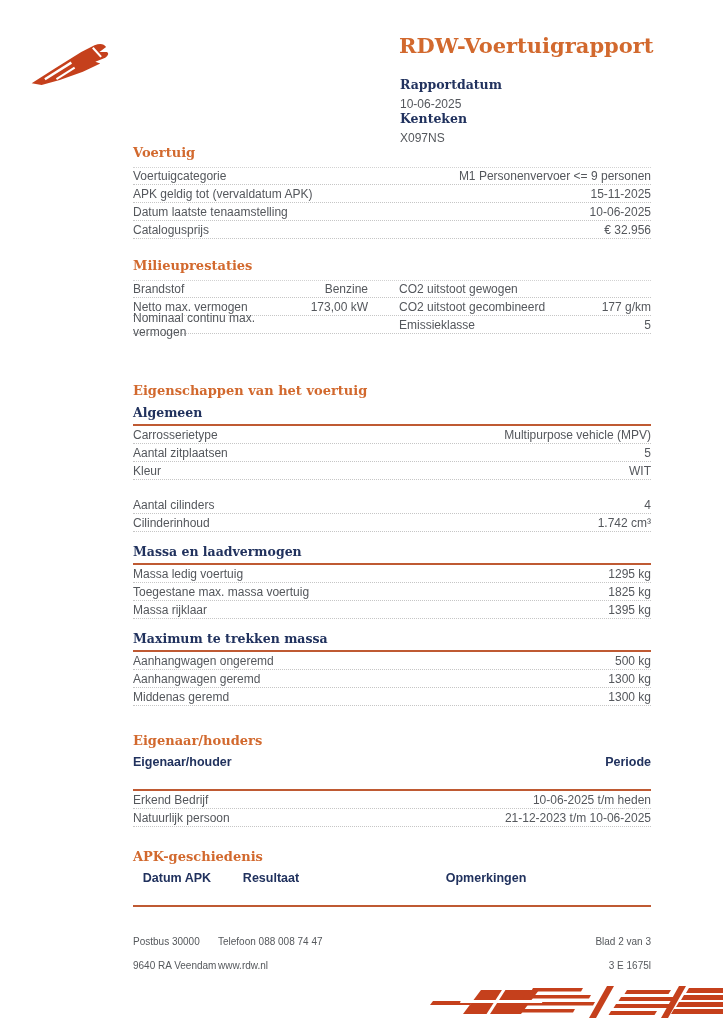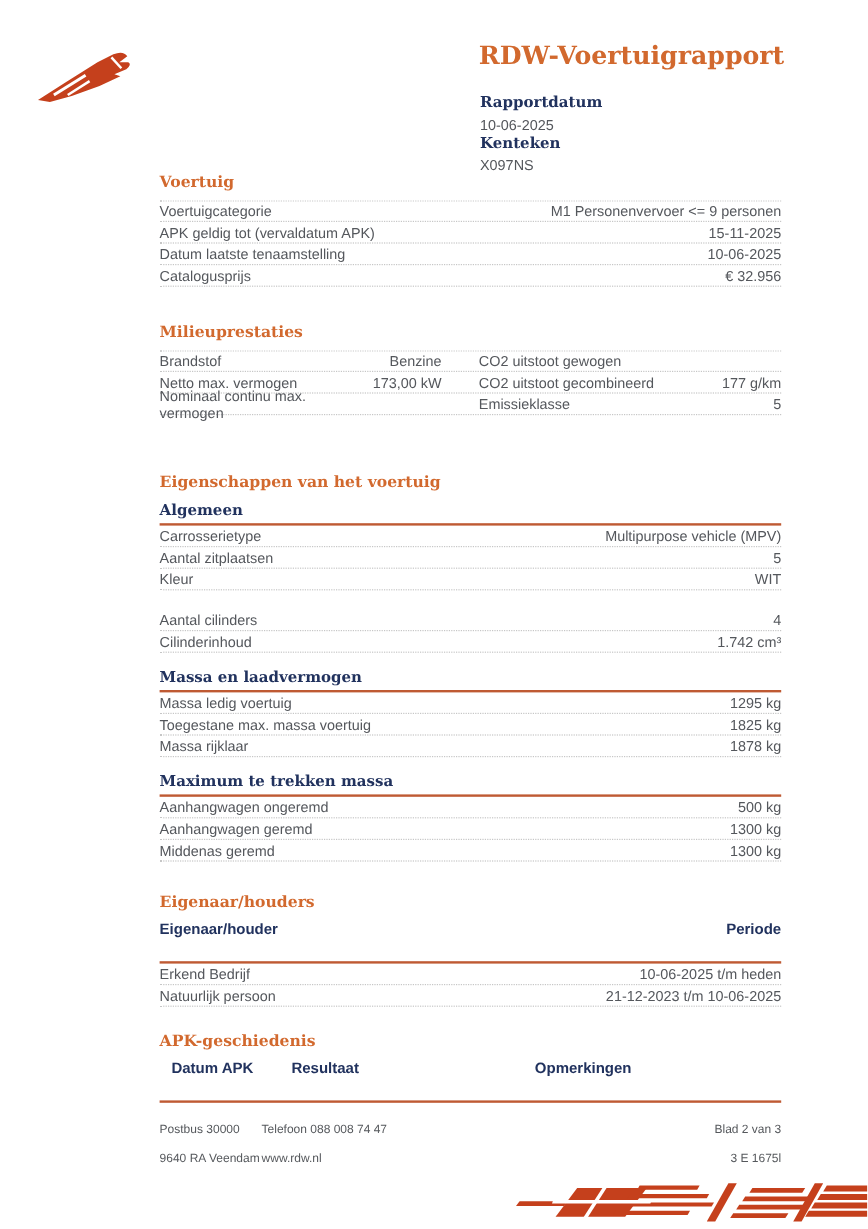--- a/index.html
+++ b/index.html
@@ -51,21 +51,21 @@
     display:flex; align-items:center; height:18px; font-size:12px;
     border-bottom:1px dotted #c6c6c6;
   }
   .mrow .l-lbl { width:170px; }
   .mrow .l-val { width:65px; text-align:right; white-space:nowrap; }
   .mrow .spacer { width:31px; }
   .mrow .r-lbl { flex:1; }
   .mrow .r-val { text-align:right; white-space:nowrap; }
 
   .sect-voertuig { margin-top:0; }
-  .sect-milieu { margin-top:31px; }
+  .sect-milieu { margin-top:19px; }
   .sect-eigenschappen { margin-top:49px; }
   .subsect { margin-top:12px; }
   .subsect-first { margin-top:2px; }
   .subsect-motor { margin-top:16px; }
   .sect-eigenaar { margin-top:27px; }
   .sect-apk { margin-top:22px; }
 
   .tbl-head {
     display:flex; justify-content:space-between; align-items:flex-end;
     font-family:Liberation Sans, sans-serif; font-weight:bold; font-size:12.5px;
@@ -193,21 +193,21 @@
         <div class="row">
           <span class="lbl">Massa ledig voertuig</span>
           <span class="val">1295 kg</span>
         </div>
         <div class="row">
           <span class="lbl">Toegestane max. massa voertuig</span>
           <span class="val">1825 kg</span>
         </div>
         <div class="row">
           <span class="lbl">Massa rijklaar</span>
-          <span class="val">1878 kg</span>
+          <span class="val">1395 kg</span>
         </div>
       </div>
 
       <div class="subsect">
         <div class="sub-heading">Maximum te trekken massa</div>
         <div class="row">
           <span class="lbl">Aanhangwagen ongeremd</span>
           <span class="val">500 kg</span>
         </div>
         <div class="row">

